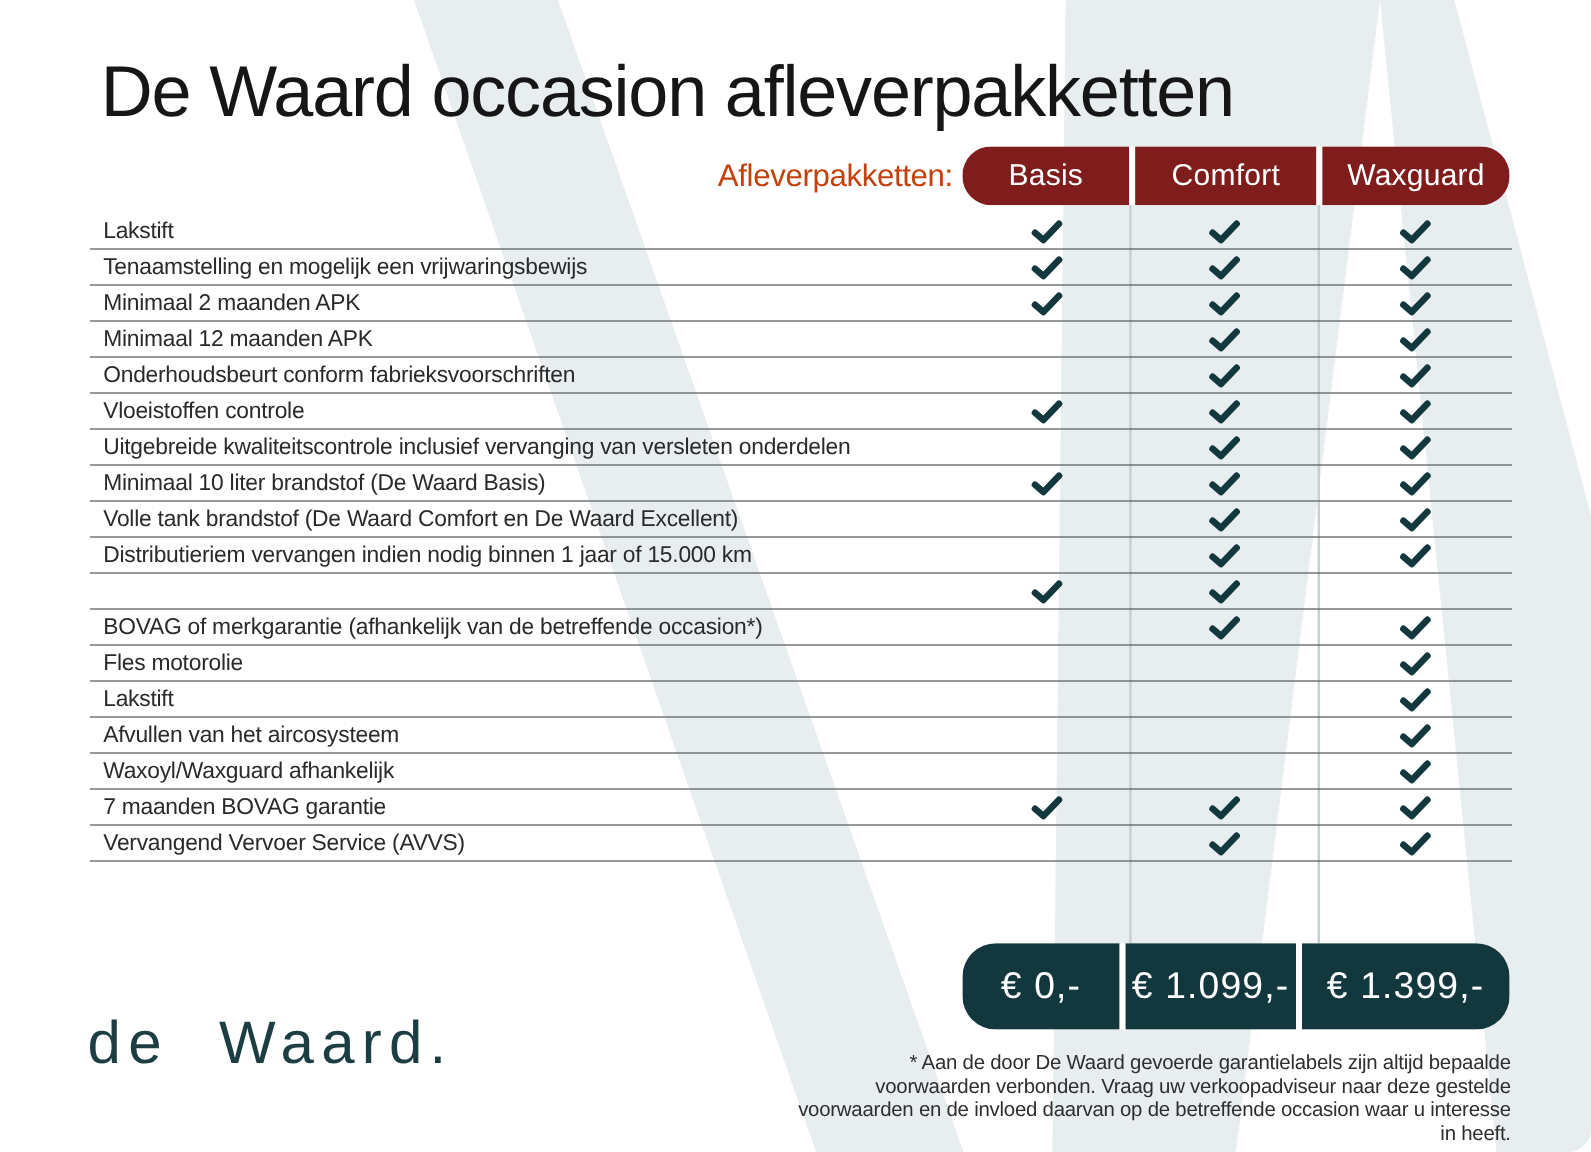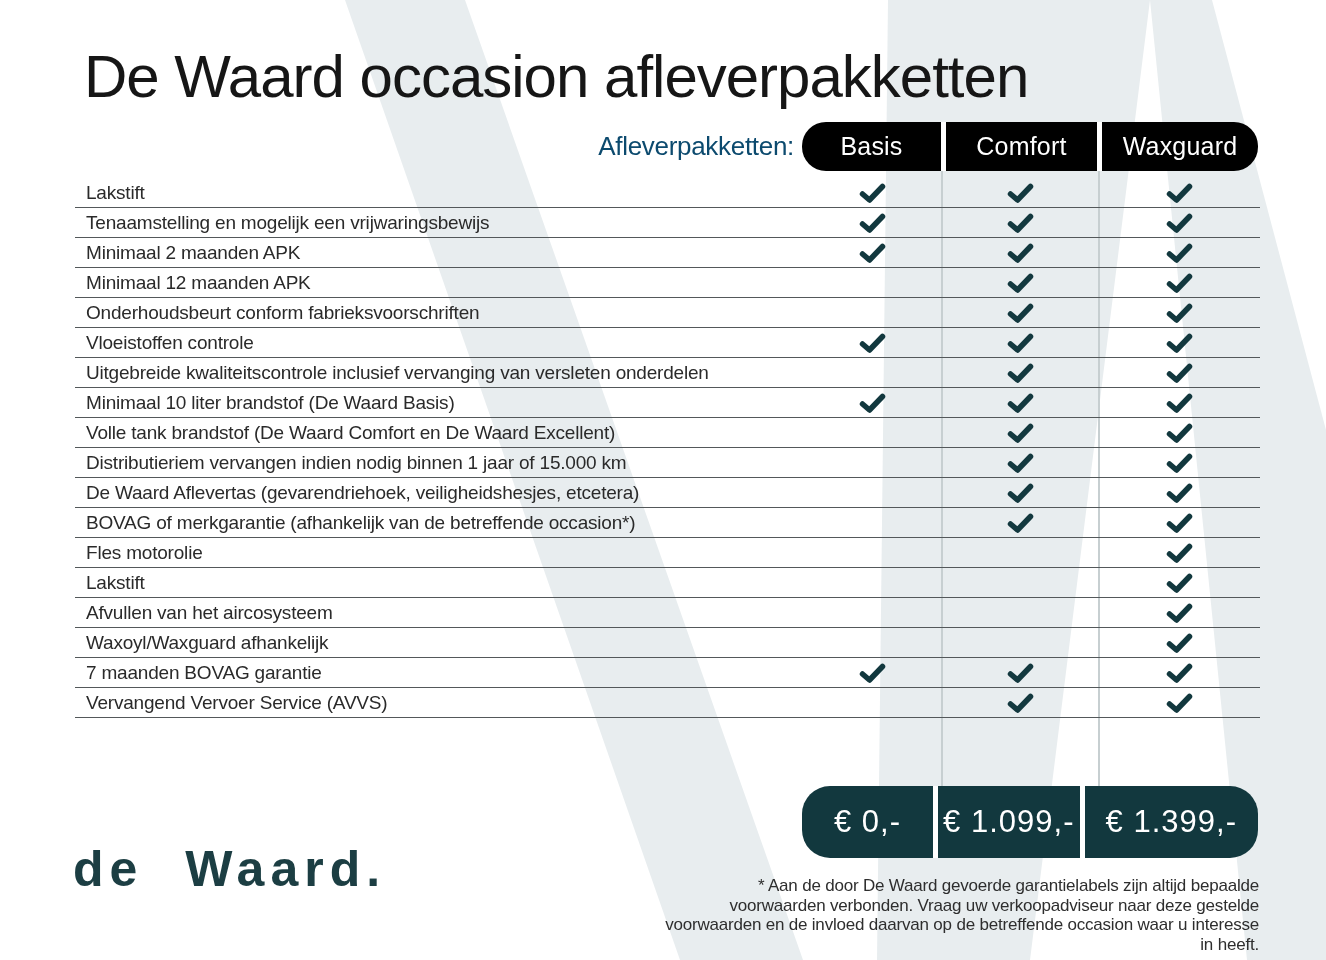--- a/index.html
+++ b/index.html
@@ -1,39 +1,40 @@
 <!DOCTYPE html>
 <html><head>
 <meta charset="utf-8">
 <style>
   html,body{margin:0;padding:0;background:#fff;}
   .page{
     position:relative;width:1326px;height:960px;overflow:hidden;background:#ffffff;
     font-family:"Liberation Sans", sans-serif;
+    border-radius:19px;
   }
   .wm{position:absolute;left:0;top:0;z-index:0;}
   .content{position:relative;z-index:1;}
 
   .title{
     position:absolute;left:84px;top:42px;
     font-size:60px;letter-spacing:-1px;color:#161616;font-weight:400;
     white-space:nowrap;
   }
 
   .header-row{position:absolute;left:0;top:122px;width:1326px;height:49px;}
   .header-label{
     position:absolute;right:532px;top:0;height:49px;line-height:49px;
-    font-size:26px;color:#0c4a6e;letter-spacing:-0.3px;white-space:nowrap;
+    font-size:26px;color:#c2410c;letter-spacing:-0.3px;white-space:nowrap;
   }
   .pkg-bar{
     position:absolute;left:802px;top:0;width:456px;height:49px;
     border-radius:24px;overflow:hidden;display:flex;
   }
   .pkg-seg{
-    background:#000000;color:#fff;height:49px;display:flex;align-items:center;justify-content:center;
+    background:#7f1d1d;color:#fff;height:49px;display:flex;align-items:center;justify-content:center;
     font-size:25px;letter-spacing:0.2px;
   }
   .pkg-seg.s1{width:139px;} .pkg-seg.s2{width:151px;} .pkg-seg.s3{width:156px;}
   .seg-gap{width:5px;background:#ffffff;height:49px;}
 
   .vline{position:absolute;top:171px;width:2px;height:615px;background:#c7cfd1;}
   .vline.v1{left:941px;} .vline.v2{left:1098px;}
 
   .feature-table{position:absolute;left:75px;top:178px;width:1185px;}
   .row{
@@ -53,21 +54,21 @@
   }
   .price-seg{
     background:#12383e;color:#fff;height:72px;display:flex;align-items:center;justify-content:center;
     font-size:31px;letter-spacing:1px;
   }
   .price-seg.s1{width:139px;} .price-seg.s2{width:151px;} .price-seg.s3{width:184px;}
   .price-bar .seg-gap{height:72px;}
 
   .brand-logo{
     position:absolute;left:73px;top:840px;
-    font-size:50px;font-weight:bold;color:#1c3e43;
+    font-size:50px;font-weight:normal;color:#1c3e43;
     letter-spacing:6px;word-spacing:22px;white-space:nowrap;
   }
 
   .disclaimer{
     position:absolute;right:67px;top:876px;width:600px;
     font-size:17px;line-height:19.5px;color:#2e2e2e;text-align:right;letter-spacing:-0.2px;margin-left:44px;
   }
 </style>
 </head>
 <body>
@@ -264,21 +265,20 @@
             </svg>
           </div>
     <div class="cell check-cell">
             <svg width="27" height="22" viewBox="0 0 27 22">
               <path d="M3.5 12 L10.5 18 L23.5 4.5" fill="none" stroke="#12383E" stroke-width="5.5" stroke-linecap="round" stroke-linejoin="round"></path>
             </svg>
           </div>
   </div>
 
   <div class="row">
-    <div class="cell label">De Waard Aflevertas (gevarendriehoek, veiligheidshesjes, etcetera)</div>
     <div class="cell check-cell"></div>
     <div class="cell check-cell">
             <svg width="27" height="22" viewBox="0 0 27 22">
               <path d="M3.5 12 L10.5 18 L23.5 4.5" fill="none" stroke="#12383E" stroke-width="5.5" stroke-linecap="round" stroke-linejoin="round"></path>
             </svg>
           </div>
     <div class="cell check-cell">
             <svg width="27" height="22" viewBox="0 0 27 22">
               <path d="M3.5 12 L10.5 18 L23.5 4.5" fill="none" stroke="#12383E" stroke-width="5.5" stroke-linecap="round" stroke-linejoin="round"></path>
             </svg>

